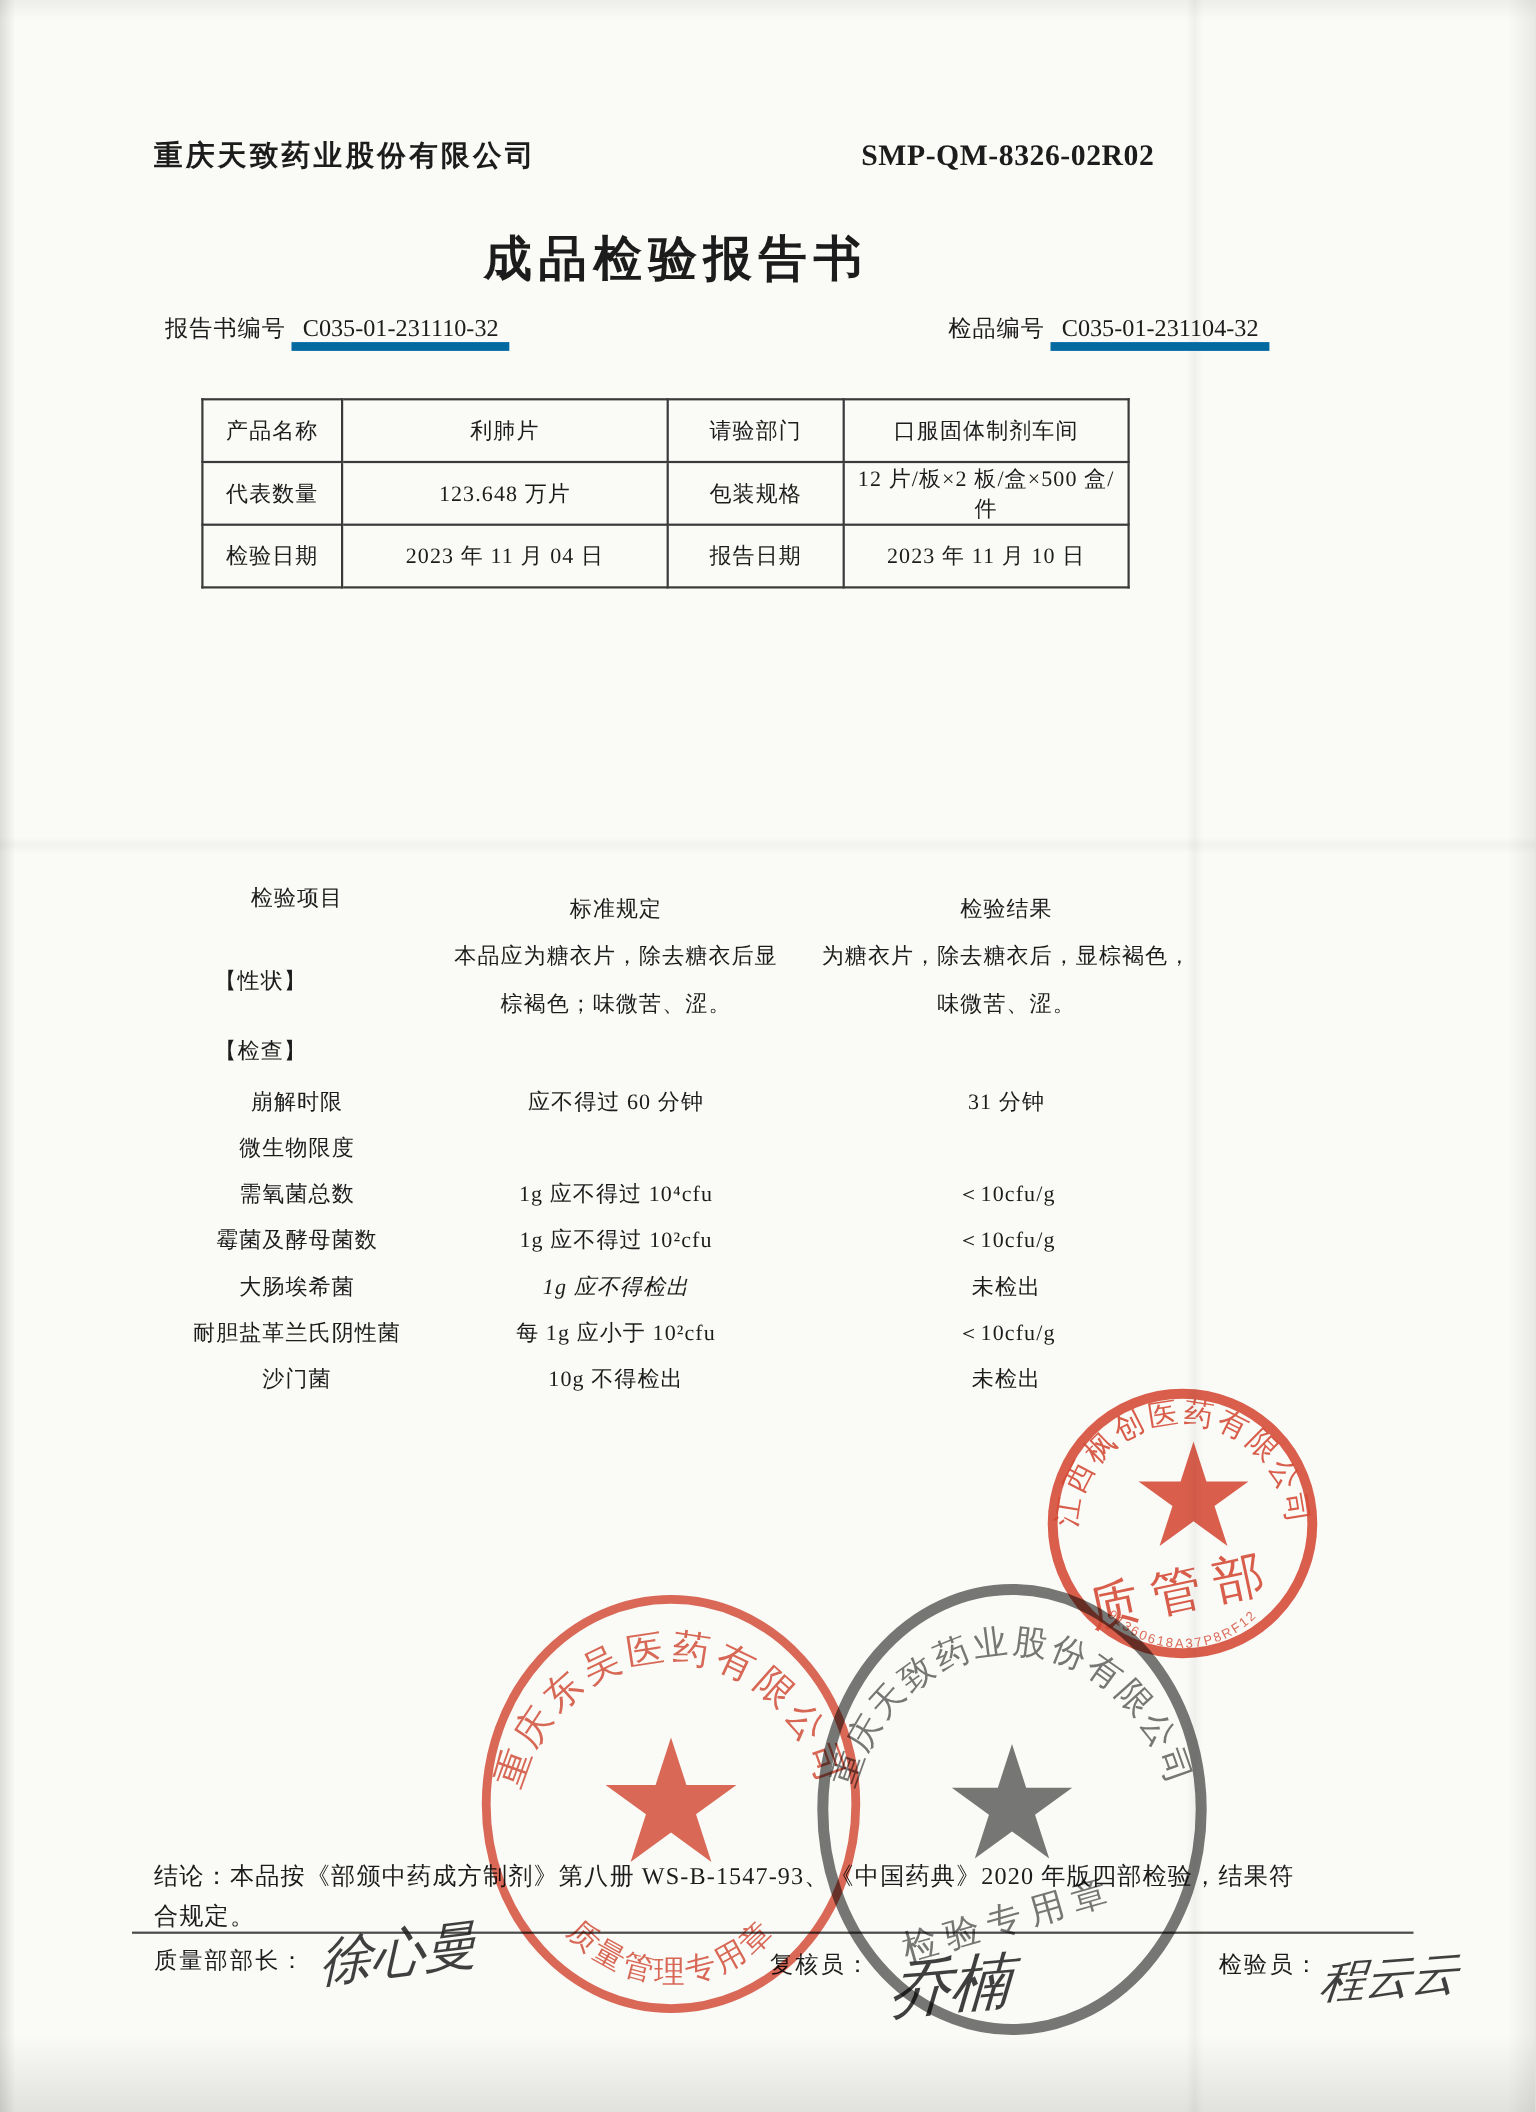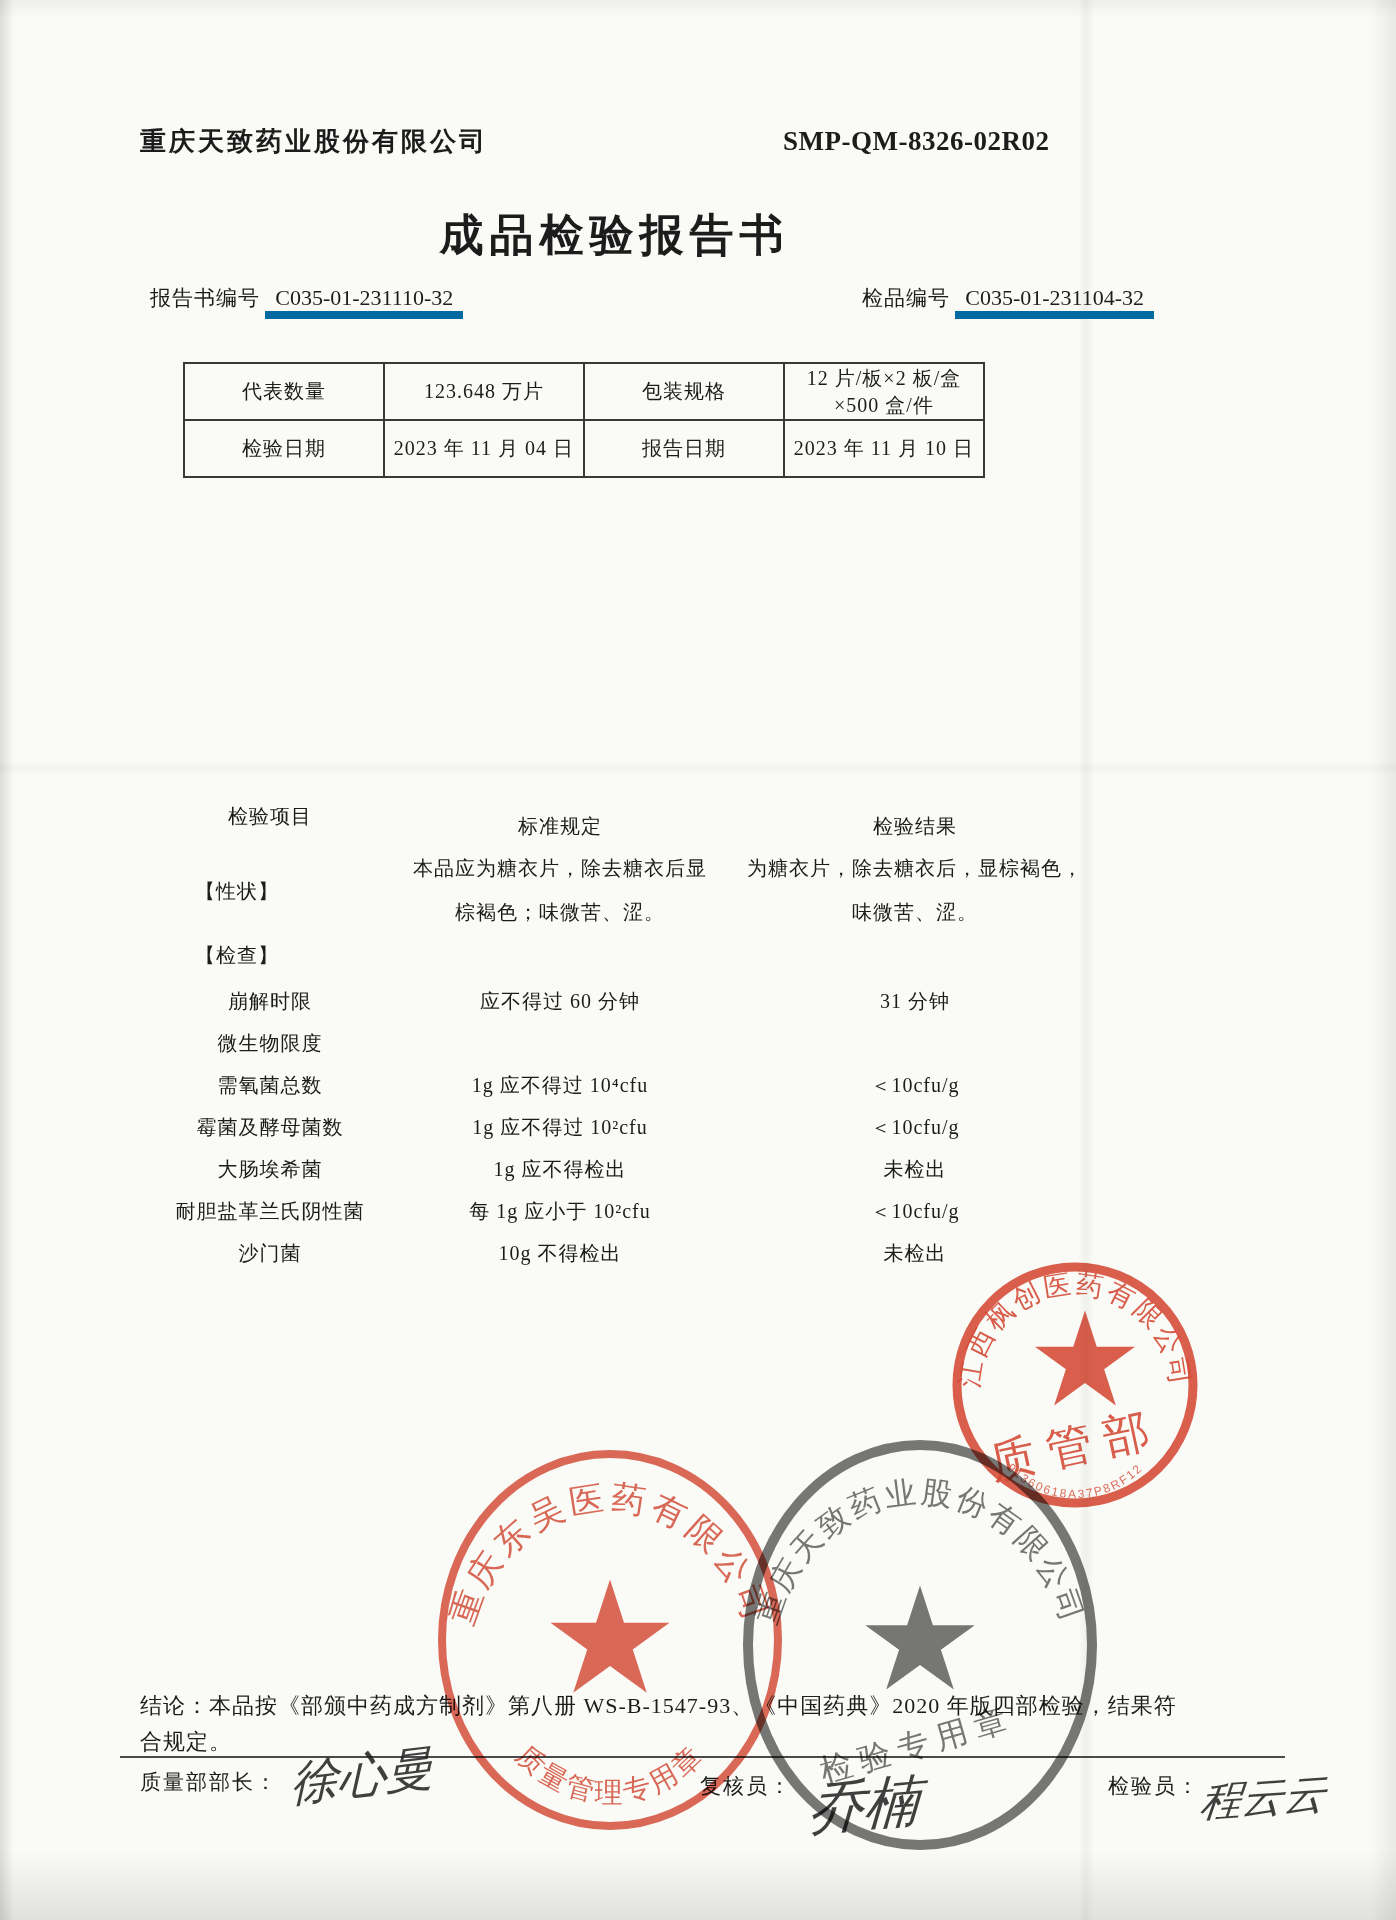--- a/index.html
+++ b/index.html
@@ -66,20 +66,26 @@
   <span class="lbl">报告书编号</span>
   <span class="num">C035-01-231110-32</span>
 </div>
 <div class="abs numrow" style="left:862px;">
   <span class="lbl">检品编号</span>
   <span class="num">C035-01-231104-32</span>
 </div>
 
 <table class="info">
   <tbody>
+      <tr>
+    <td class="c1">产品名称</td>
+    <td class="c2">利肺片</td>
+    <td class="c3">请验部门</td>
+    <td class="c4">口服固体制剂车间</td>
+  </tr>
   <tr>
     <td>代表数量</td>
     <td>123.648 万片</td>
     <td>包装规格</td>
     <td>12 片/板×2 板/盒×500 盒/件</td>
   </tr>
   <tr>
     <td>检验日期</td>
     <td>2023 年 11 月 04 日</td>
     <td>报告日期</td>
@@ -110,21 +116,21 @@
 
 <div class="abs sec col-item" style="top:1072px;">需氧菌总数</div>
 <div class="abs sec col-std" style="top:1072px;">1g 应不得过 10⁴cfu</div>
 <div class="abs sec col-res" style="top:1072px;">＜10cfu/g</div>
 
 <div class="abs sec col-item" style="top:1114px;">霉菌及酵母菌数</div>
 <div class="abs sec col-std" style="top:1114px;">1g 应不得过 10²cfu</div>
 <div class="abs sec col-res" style="top:1114px;">＜10cfu/g</div>
 
 <div class="abs sec col-item" style="top:1156px;">大肠埃希菌</div>
-<div class="abs sec col-std" style="top:1156px;">1g 应不得检出</div>
+<div class="abs sec col-std" style="top:1156px;font-style:italic;">1g 应不得检出</div>
 <div class="abs sec col-res" style="top:1156px;">未检出</div>
 
 <div class="abs sec col-item" style="top:1198px;">耐胆盐革兰氏阴性菌</div>
 <div class="abs sec col-std" style="top:1198px;">每 1g 应小于 10²cfu</div>
 <div class="abs sec col-res" style="top:1198px;">＜10cfu/g</div>
 
 <div class="abs sec col-item" style="top:1240px;">沙门菌</div>
 <div class="abs sec col-std" style="top:1240px;">10g 不得检出</div>
 <div class="abs sec col-res" style="top:1240px;">未检出</div>
 

